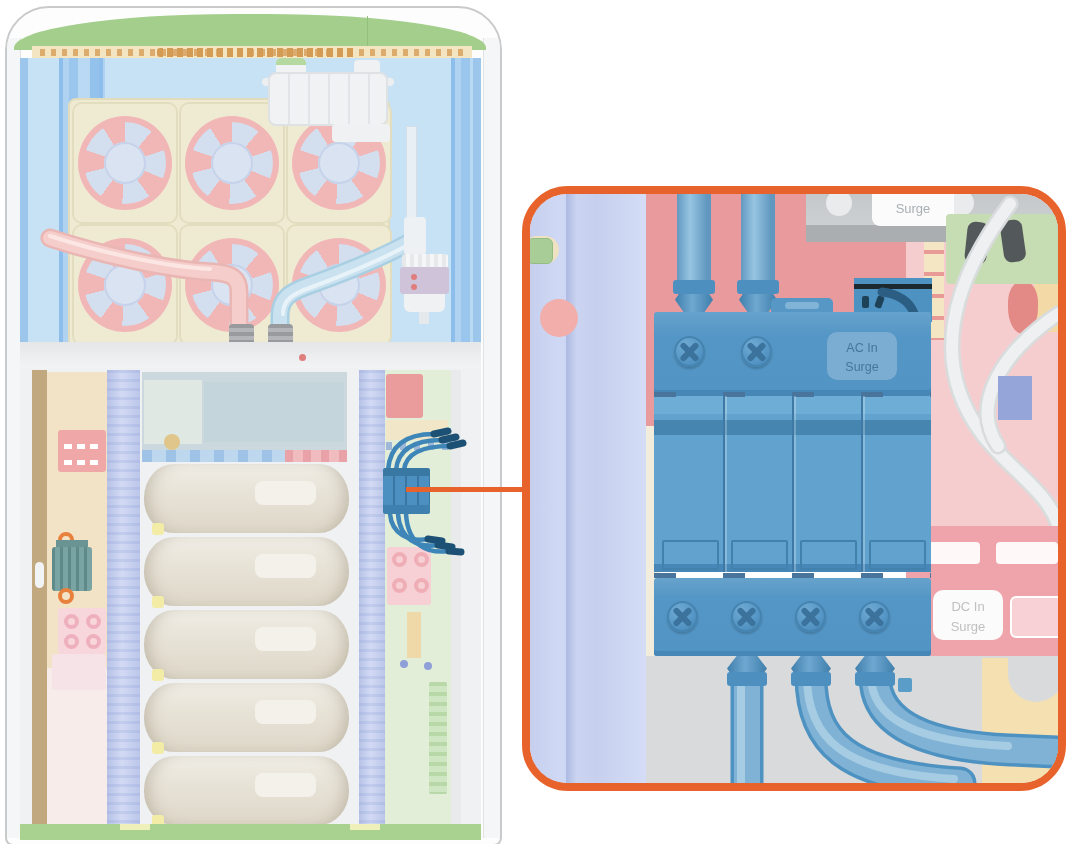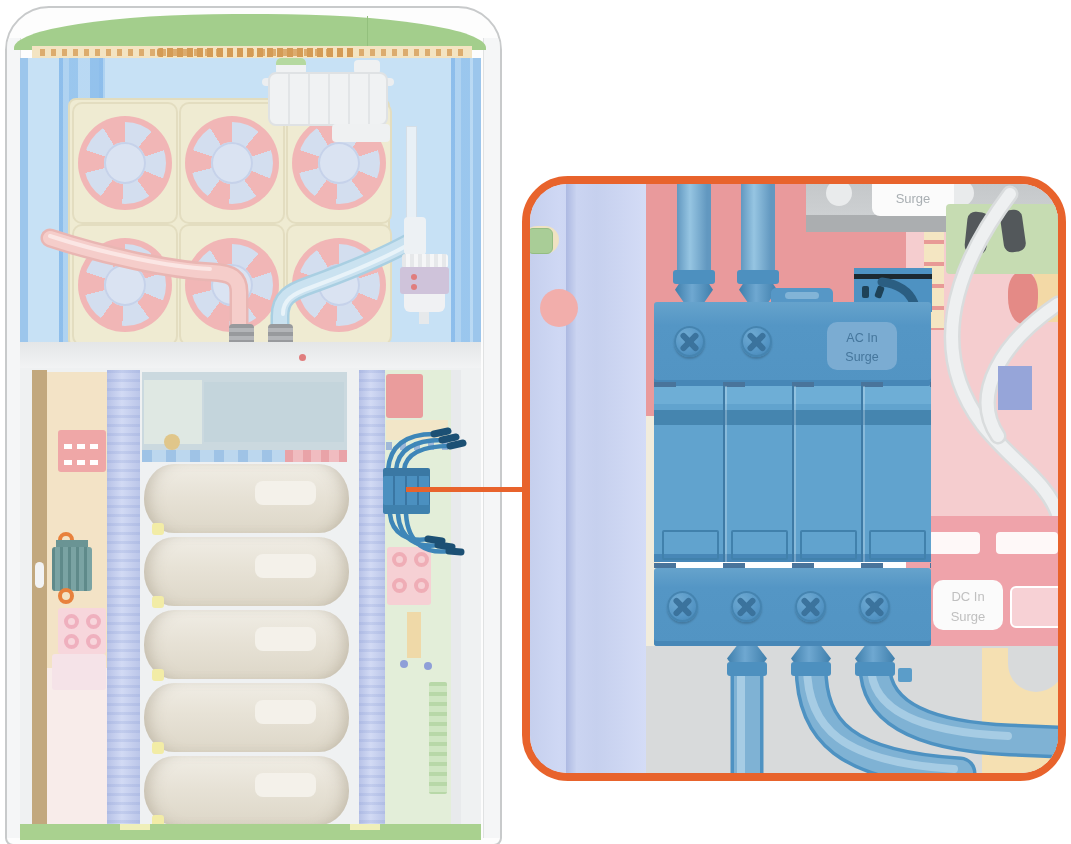--- a/index.html
+++ b/index.html
@@ -31,21 +31,21 @@
   
   .oring{position:absolute;width:16px;height:16px;border:4px solid #E8813C;border-radius:50%;box-sizing:border-box;background:#F3E3C6;}
   .pring{position:absolute;width:15px;height:15px;border:4px solid #EFB0BE;border-radius:50%;box-sizing:border-box;}
   .screw{position:absolute;width:31px;height:31px;border-radius:50%;
       background:radial-gradient(circle at 35% 30%,#6FAAD2,#5394C4 60%,#417FAB);
       box-shadow:0 2px 2px rgba(0,0,0,.18),inset 0 0 0 2px #4584B0;}
   .screw::before,.screw::after{content:"";position:absolute;left:4px;top:12.5px;width:23px;height:6px;
       background:#3B739D;border-radius:3px;transform:rotate(45deg);}
   .screw::after{transform:rotate(-45deg);}
   
-  .callout{position:absolute;left:522px;top:176px;width:544px;height:605px;border:8px solid #E8632C;
+  .callout{position:absolute;left:522px;top:186px;width:544px;height:605px;border:8px solid #E8632C;
       border-radius:46px;background:#fff;box-sizing:border-box;}
   .c-inner{position:absolute;inset:0;border-radius:37px;overflow:hidden;}
   .lbl{position:absolute;text-align:center;}
   .lbl span{display:block;}
   .cone-dn{clip-path:polygon(10% 0,90% 0,100% 30%,76% 100%,24% 100%,0 30%);
       background:linear-gradient(90deg,#3F7FAC,#6FA8D1 45%,#3F7FAC);}
   .cone-up{clip-path:polygon(24% 0,76% 0,100% 70%,90% 100%,10% 100%,0 70%);
       background:linear-gradient(90deg,#3F7FAC,#6FA8D1 45%,#3F7FAC);}
   .cable-top{background:linear-gradient(90deg,#6298C0,#96C5E2 38%,#6298C0 88%);}
   .ribs{background:repeating-linear-gradient(180deg,#989A9D 0 4px,#B3B5B8 4px 8px);border-radius:4px;}

